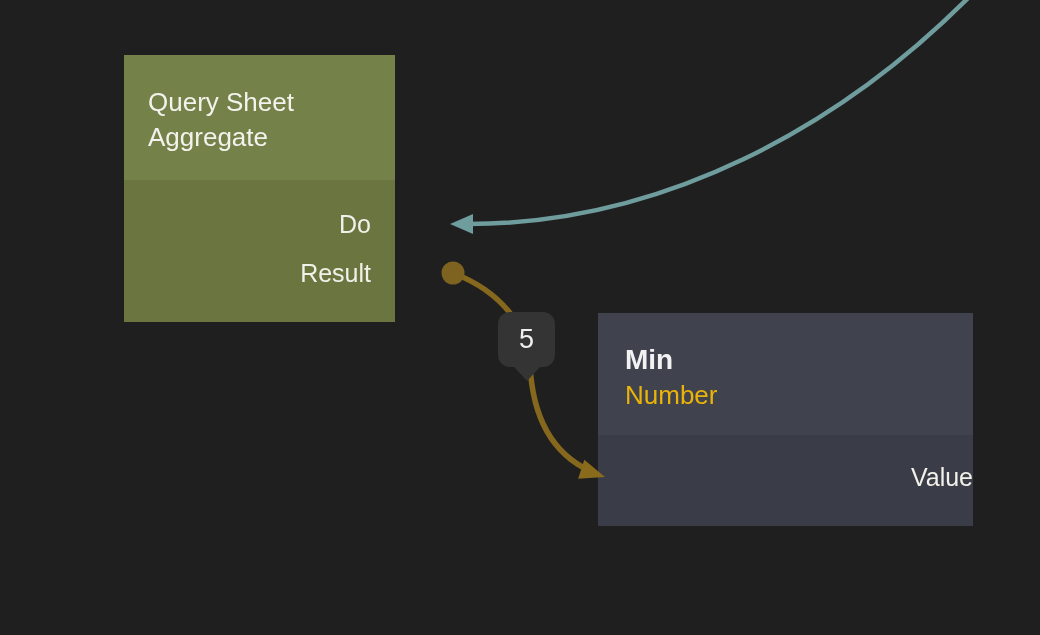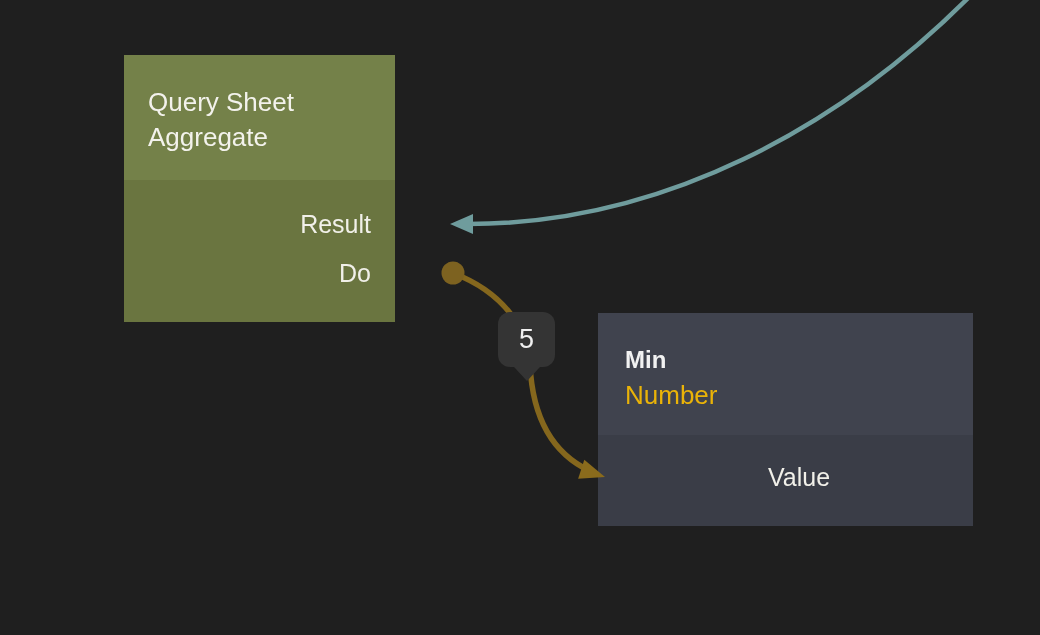--- a/index.html
+++ b/index.html
@@ -34,37 +34,37 @@
     height: 142px;
     background: #6a7540;
     padding-top: 20px;
   }
   .port-row {
     height: 49px;
     display: flex;
     align-items: center;
   }
   .port-row.right { justify-content: flex-end; padding-right: 24px; }
-  .port-row.left  { justify-content: center; padding-left: 27px; }
+  .port-row.left  { justify-content: flex-end; padding-left: 27px; }
   .port-label {
     color: #f1f0e9;
     font-size: 25px;
     font-weight: 400;
   }
 
   
   .node-min { left: 598px; top: 313px; width: 375px; height: 213px; }
   .node-min .node-header {
     height: 122px;
     background: #40434e;
     padding: 28px 27px 0 27px;
   }
   .node-min .node-title {
     color: #f2f2f2;
-    font-size: 24px;
+    font-size: 28px;
     line-height: 37px;
     font-weight: 600;
   }
   .node-min .node-subtitle {
     color: #eab308;
     font-size: 26px;
     line-height: 35px;
     font-weight: 400;
   }
   .node-min .node-body {
@@ -109,24 +109,24 @@
 <body>
 
 <div class="canvas">
 
   <div class="node node-qsa">
     <div class="node-header">
       <div class="node-title">Query Sheet Aggregate</div>
     </div>
     <div class="node-body">
       <div class="port-row right">
-        <span class="port-label">Result</span>
+        <span class="port-label">Do</span>
       </div>
       <div class="port-row right">
-        <span class="port-label">Do</span>
+        <span class="port-label">Result</span>
       </div>
     </div>
   </div>
 
   <div class="node node-min">
     <div class="node-header">
       <div class="node-title">Min</div>
       <div class="node-subtitle">Number</div>
     </div>
     <div class="node-body">

